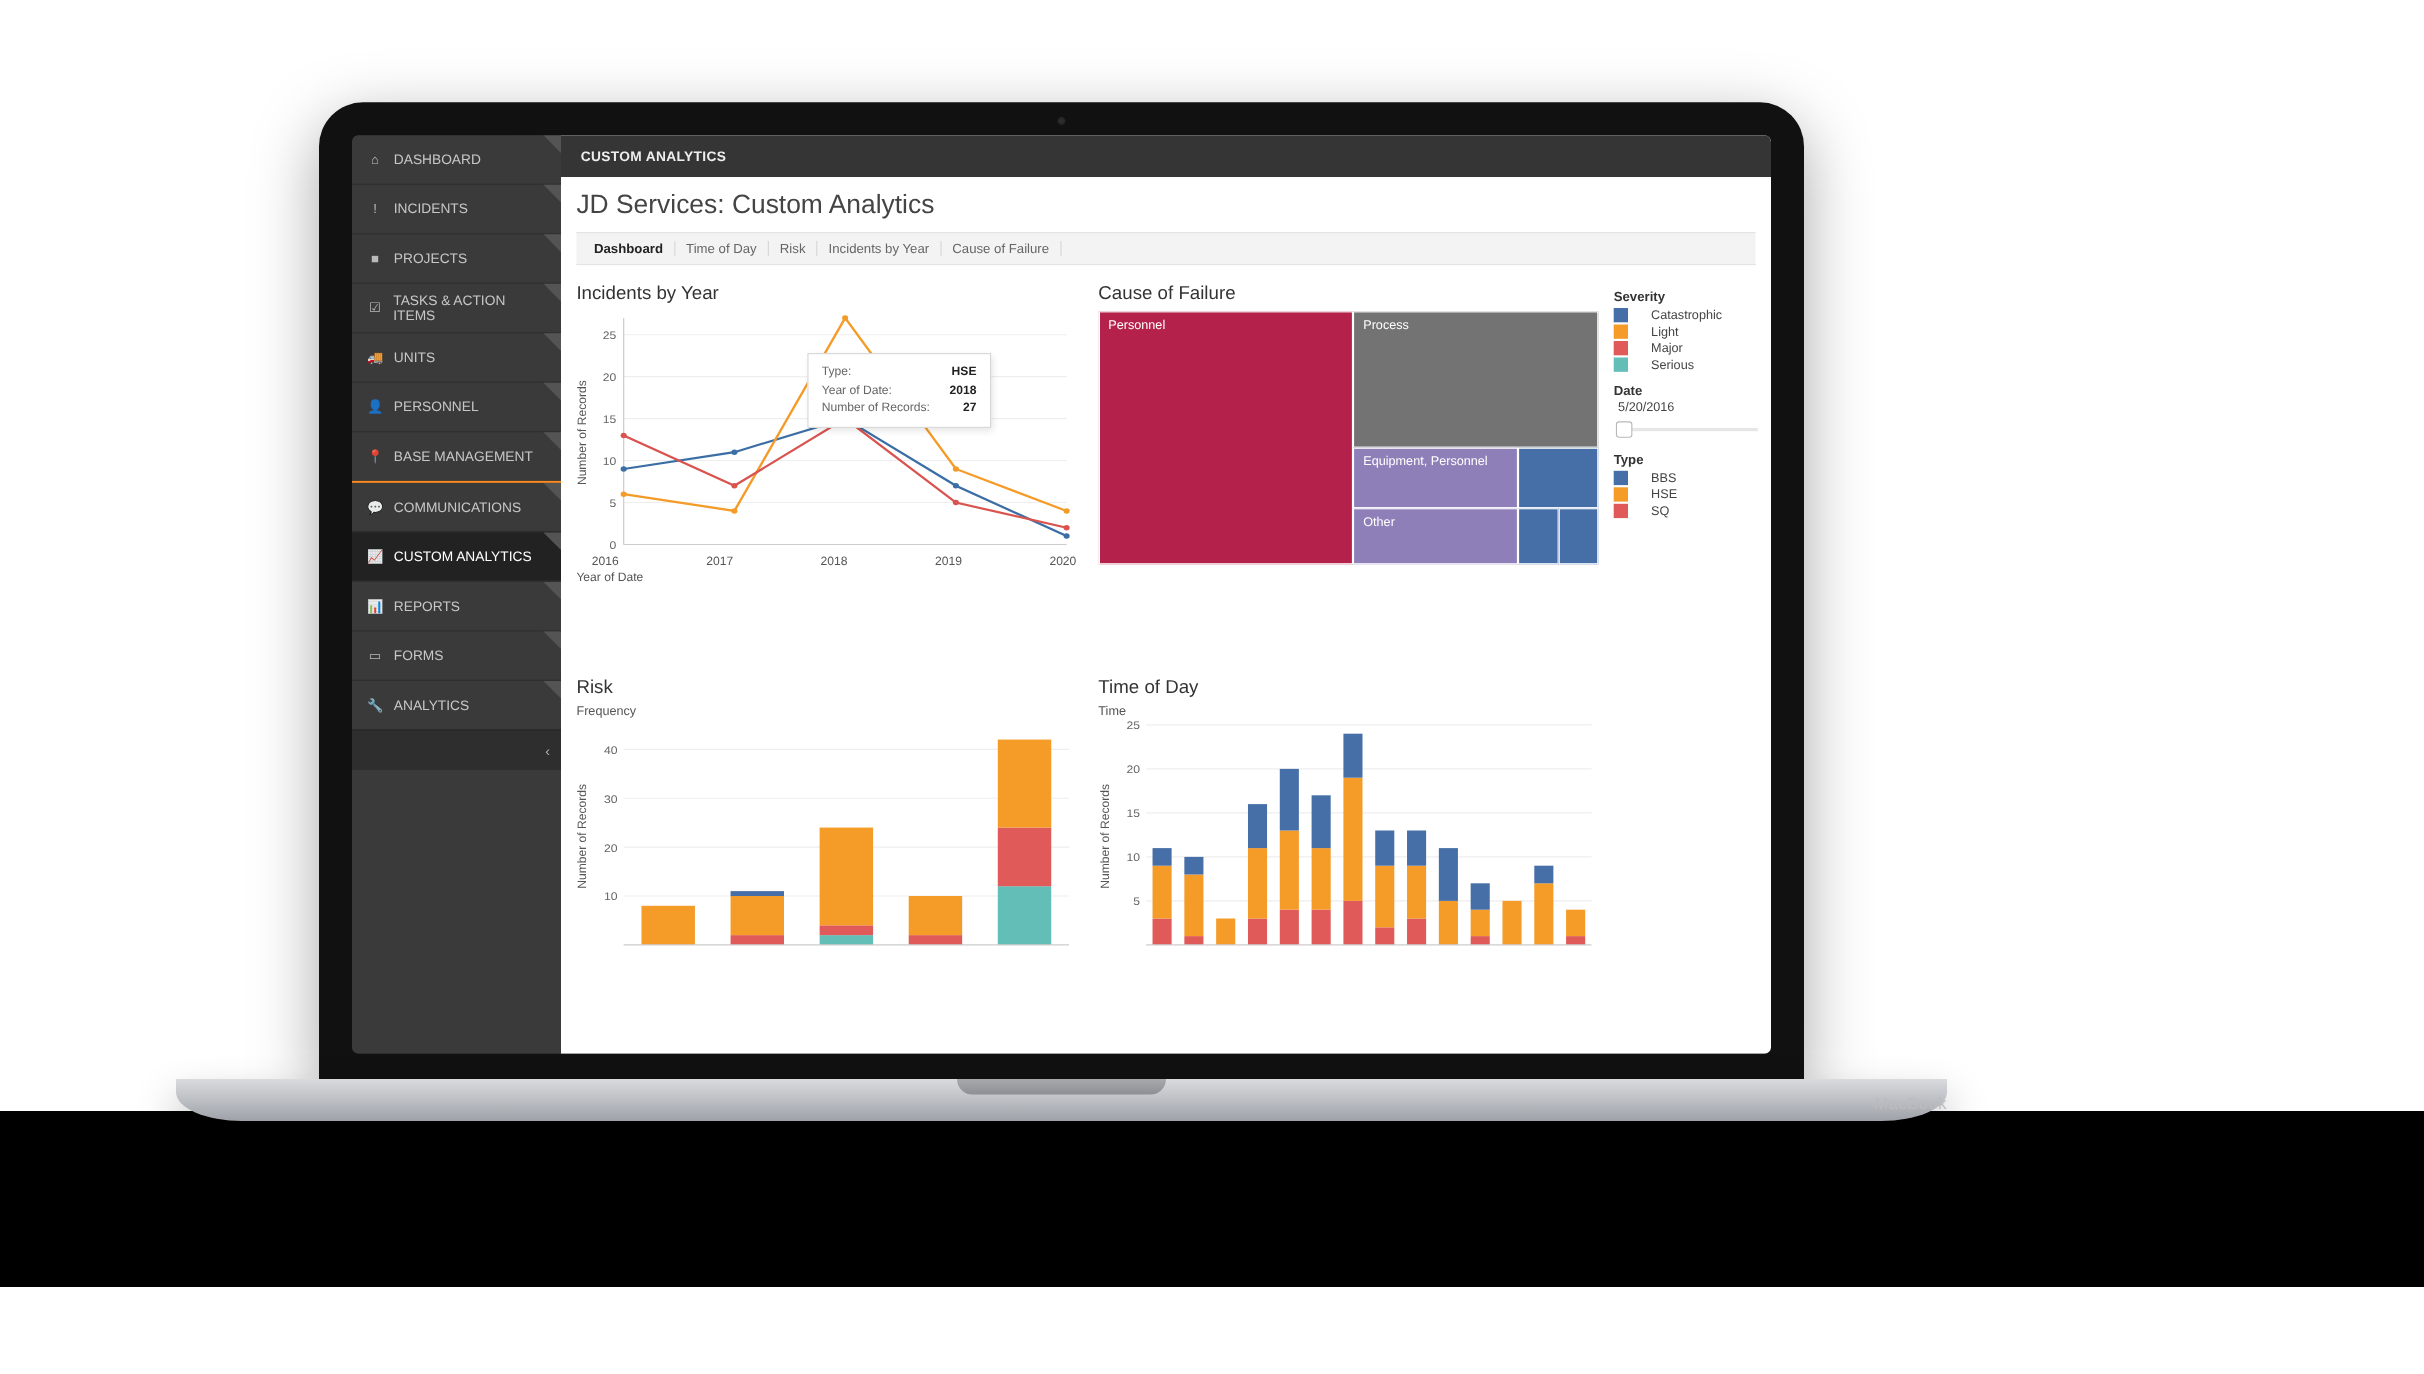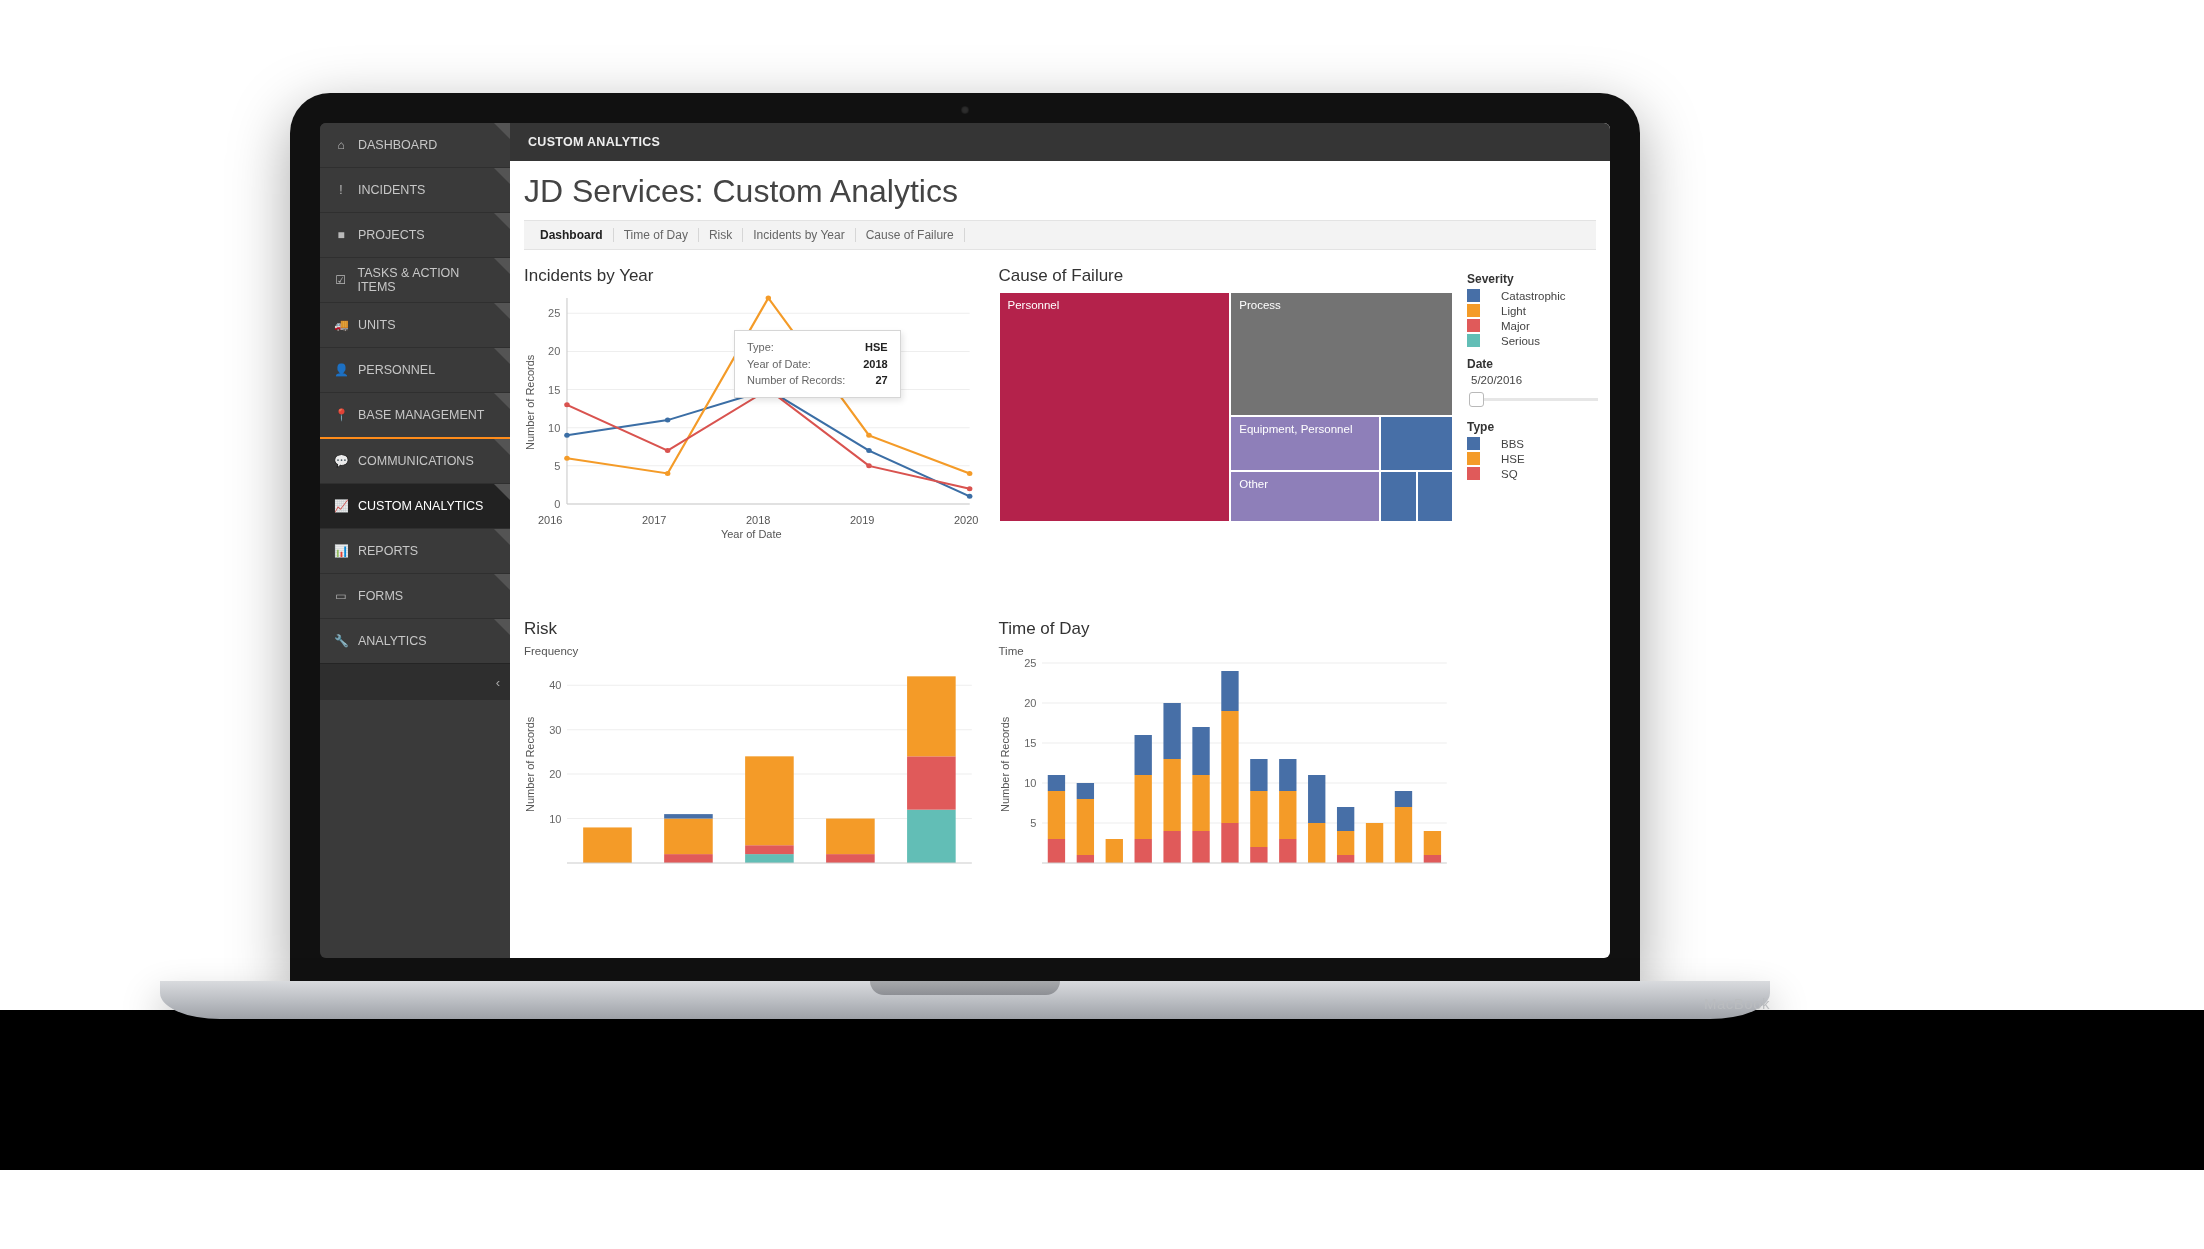--- a/index.html
+++ b/index.html
@@ -19,33 +19,33 @@
 .side .item.active{background:#222;color:#fff;}
 .side .item+.item{border-top:1px solid #2f2f2f;}
 .sep{height:2px;background:#ff8c1a;}
 .corner{position:absolute;right:0;top:0;width:0;height:0;border-left:16px solid transparent;border-top:16px solid #545454;}
 .ic{width:14px;text-align:center;font-size:12px;opacity:.9;}
 .collapse{height:36px;background:#2e2e2e;display:flex;align-items:center;justify-content:flex-end;padding-right:10px;color:#aaa;cursor:pointer;border-top:1px solid #242424;}
 
 .main{flex:1;display:flex;flex-direction:column;background:#fff;min-width:0;}
 .bar{height:38px;background:#353535;color:#eee;font-size:12.5px;font-weight:700;letter-spacing:.3px;display:flex;align-items:center;padding-left:18px;}
 .hdr{padding:12px 14px 6px;background:#fff;}
-.hdr h1{margin:0;font-weight:300;font-size:32px;color:#444;}
+.hdr h1{margin:0;font-weight:300;font-size:24px;color:#444;}
 .tabs{margin-top:10px;background:#f3f3f3;border:1px solid #e3e3e3;border-width:1px 0;display:flex;height:28px;align-items:center;padding:0 6px;font-size:12px;color:#666;}
 .tab{padding:0 10px;border-right:1px solid #d6d6d6;cursor:pointer;}
 .tab.sel{color:#222;font-weight:600;}
 
 .body{flex:1;display:flex;min-height:0;}
 .grid{flex:1;padding:10px 10px 0 14px;display:grid;grid-template-columns:1fr 1fr;grid-template-rows:1fr 1fr;gap:14px 20px;min-width:0;}
 .panel .pt{font-size:17px;font-weight:400;color:#333;margin:0 0 6px;}
 .panel .sub{font-size:11.5px;color:#555;margin-bottom:2px;}
 .panel .cwrap{display:flex;}
 .yl{writing-mode:vertical-rl;transform:rotate(180deg);font-size:11px;color:#555;text-align:center;padding:4px 0;}
 .axisX{display:flex;justify-content:space-between;font-size:11px;color:#555;padding:2px 0 0;}
-.xlbl{text-align:center;font-size:11px;color:#555;padding-top:2px;}
+.xlbl{font-size:11px;color:#555;padding-top:2px;}
 
 .tip{position:absolute;background:#fff;border:1px solid #d6d6d6;padding:8px 12px;font-size:11px;color:#666;line-height:1.5;box-shadow:2px 3px 6px rgba(0,0,0,.1);}
 .tip .row{display:flex;justify-content:space-between;gap:30px;}
 .tip b{color:#222;font-weight:700;}
 
 .legcol{flex:0 0 135px;padding:6px 8px 16px 4px;font-size:11.5px;color:#444;}
 .legcol h5{margin:10px 0 3px;font-size:12px;font-weight:700;color:#333;}
 .legrow{display:flex;align-items:center;gap:21px;margin:2px 0;cursor:pointer;}
 .sw{width:13px;height:13px;}
 .slider{position:relative;height:22px;margin-top:2px;}

